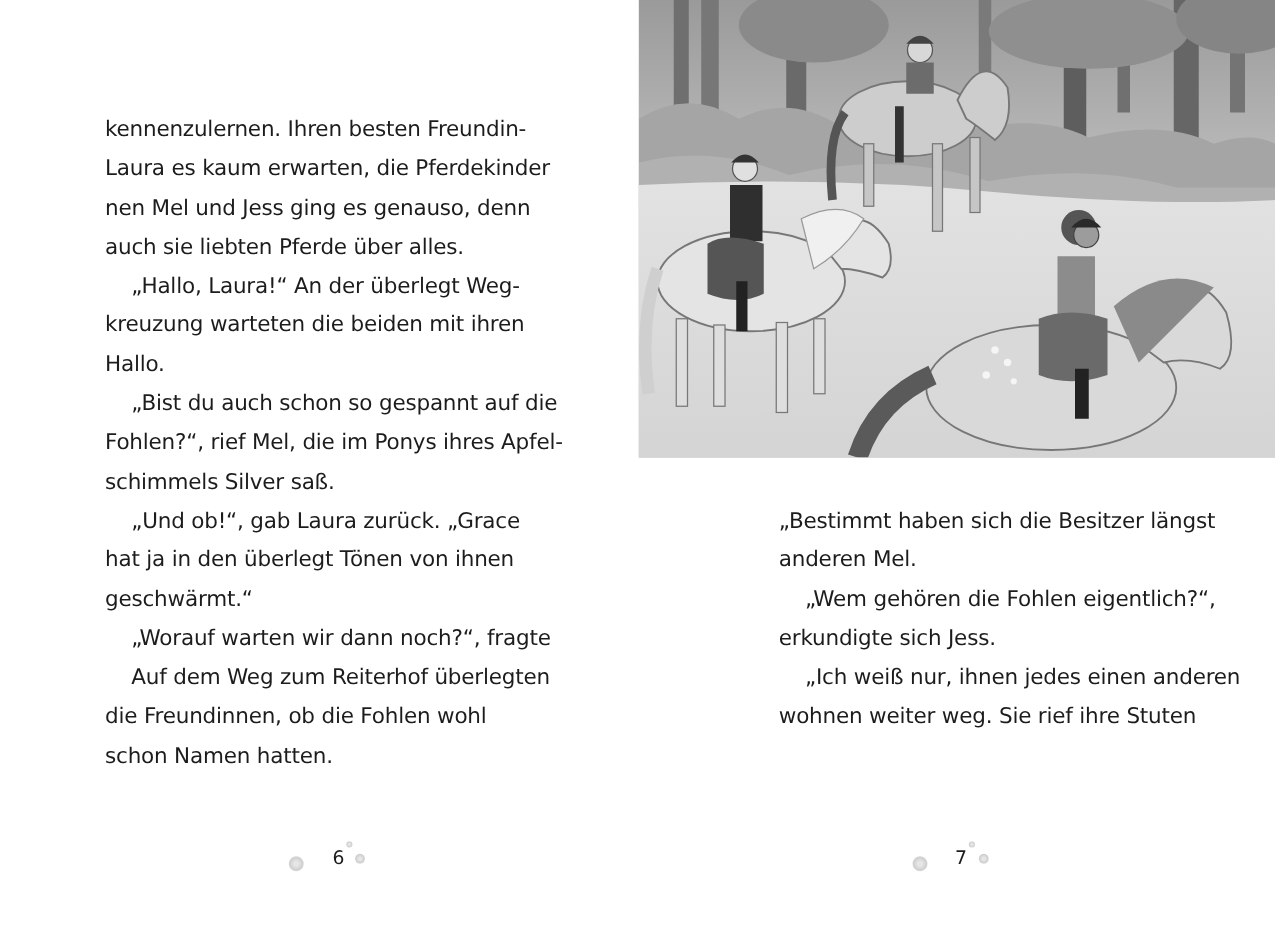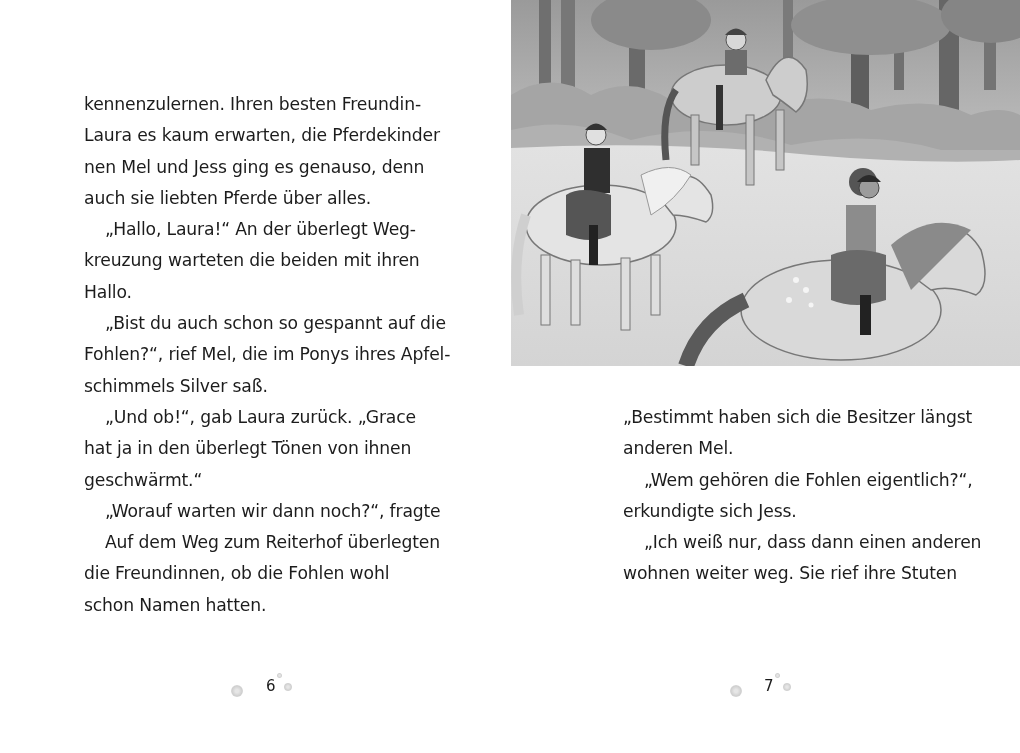--- a/index.html
+++ b/index.html
@@ -127,21 +127,21 @@
       <path d="M320 255 Q345 245 375 255 L375 300 Q345 310 320 300 Z" fill="#6a6a6a"></path>
       <rect x="349" y="295" width="11" height="40" fill="#222"></rect>
     </svg>
   </div>
 
   <div class="text-block right-text">
     <div class="line">„Bestimmt haben sich die Besitzer längst</div>
     <div class="line">anderen Mel.</div>
     <div class="line indent">„Wem gehören die Fohlen eigentlich?“,</div>
     <div class="line">erkundigte sich Jess.</div>
-    <div class="line indent">„Ich weiß nur, dass dann einen anderen</div>
+    <div class="line indent">„Ich weiß nur, ihnen jedes einen anderen</div>
     <div class="line">wohnen weiter weg. Sie rief ihre Stuten</div>
   </div>
 
   <span class="orn" style="left:220px;top:685px;width:12px;height:12px;"></span>
   <span class="page-number pn-right">7</span>
   <span class="orn" style="left:265px;top:673px;width:5px;height:5px;"></span>
   <span class="orn" style="left:273px;top:683px;width:8px;height:8px;"></span>
 </div>
 
 </body></html>

